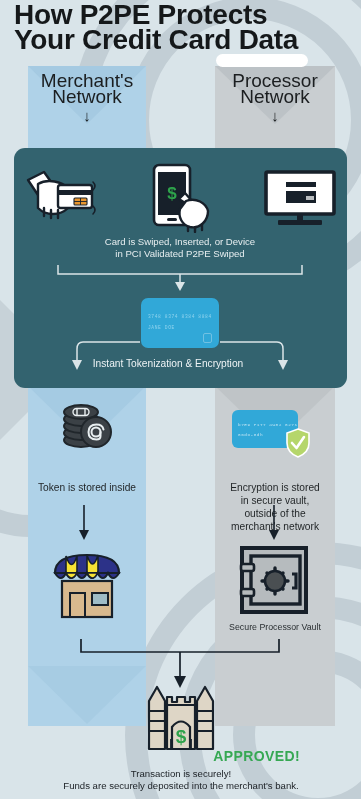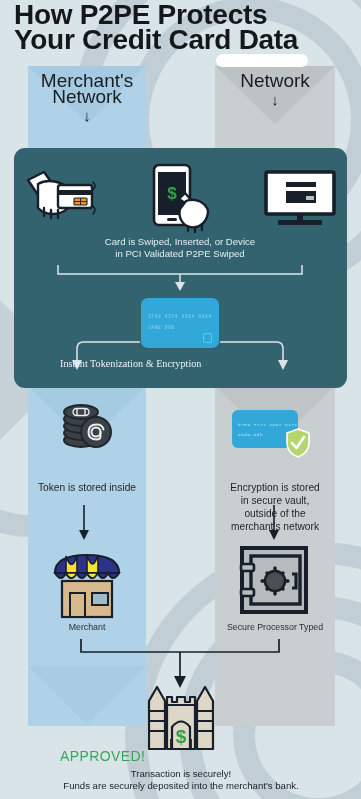--- a/index.html
+++ b/index.html
@@ -74,22 +74,22 @@
     letter-spacing:0.6px;white-space:nowrap;
   }
   #bluecard .chip{
     position:absolute;right:7px;bottom:5px;width:7px;height:8px;
     border:0.8px solid #7cc6e4;border-radius:2px;opacity:.85;
   }
 
   
   #splitarrows{position:absolute;z-index:9;left:55px;top:340px;width:250px;height:42px;}
   #tok-label{
-    position:absolute;z-index:10;left:60px;top:358px;width:240px;
-    text-align:left;color:#eef3f5;font-size:10.2px;font-family:Liberation Serif, serif;
+    position:absolute;z-index:10;left:48px;top:358px;width:240px;
+    text-align:center;color:#eef3f5;font-size:10.2px;
   }
 
   
   #token-icon{position:absolute;z-index:8;left:58px;top:402px;}
   #enc-card{
     position:absolute;z-index:8;left:232px;top:410px;width:66px;height:38px;
     background:#31a8d8;border-radius:6px;
   }
   #enc-card .l1,#enc-card .l2{
     position:absolute;left:6px;font-family:"Liberation Mono", monospace;
@@ -115,22 +115,22 @@
   #merchant-label{left:28px;top:622px;width:118px;}
   #vault-label{left:209px;top:622px;width:132px;}
   .icon-label{position:absolute;z-index:9;text-align:center;color:#2a2f32;font-size:8.8px;}
 
   
   #merge{position:absolute;z-index:9;left:80px;top:638px;width:200px;height:52px;}
 
   
   #castle{position:absolute;z-index:9;left:141px;top:683px;}
   #approved{
-    position:absolute;z-index:10;left:60px;top:748px;width:240px;text-align:left;
-    color:#36a853;font-size:14px;font-weight:normal;letter-spacing:.4px;
+    position:absolute;z-index:10;left:60px;top:748px;width:240px;text-align:right;
+    color:#36a853;font-size:14px;font-weight:bold;letter-spacing:.4px;
   }
   #footer{
     position:absolute;z-index:10;left:16px;top:768px;width:330px;text-align:center;
     color:#20252a;font-size:9.6px;line-height:12.4px;
   }
 </style>
 </head>
 <body>
 
 <div id="stage">
@@ -168,20 +168,21 @@
     <div class="line">Your Credit Card Data</div>
   </div>
   <div id="logo-pill"></div>
 
   <div class="netbox" id="net-left">
     <div class="label">Merchant's</div>
     <div class="label">Network</div>
     <div class="dnarrow">↓</div>
   </div>
   <div class="netbox" id="net-right">
+    <div class="label">Processor</div>
     <div class="label">Network</div>
     <div class="dnarrow">↓</div>
   </div>
 
   <div id="panel"></div>
 
   <svg class="dev" id="dev-swipe" width="74" height="62" viewBox="0 0 74 62">
     <g stroke="#17202a" stroke-width="2.4" stroke-linejoin="round">
       <path d="M4 12 L20 4 L30 18 L14 27 Z" fill="#ffffff"></path>
       <path d="M14 16 C24 10, 38 14, 44 20 L44 40 C36 48, 22 48, 14 40 Z" fill="#ffffff"></path>
@@ -305,34 +306,33 @@
     <g fill="#2c3288" stroke="#17202a" stroke-width="2">
       <path d="M5 30 q6 10 11 0 q5 10 10.5 0 q5.5 10 10.5 0 q5 10 10.5 0 q5.5 10 10.5 0 q5 10 11 0 L69 30 Z"></path>
     </g>
     <g fill="#f6e234" stroke="#17202a" stroke-width="1.6">
       <path d="M16 30 q5.5 10 11 0 q-5.5 -0 -11 0 Z"></path>
       <path d="M37 30 q5.5 10 10.5 0 q-5 0 -10.5 0 Z"></path>
     </g>
     <rect x="20" y="50" width="15" height="24" fill="#d8b98e" stroke="#17202a" stroke-width="2"></rect>
     <rect x="42" y="50" width="16" height="12" fill="#9fbcc6" stroke="#17202a" stroke-width="2"></rect>
   </svg>
-  <div class="icon-label" id="merchant-label">Merchant</div>
 
   <svg id="vault-icon" width="72" height="72" viewBox="0 0 72 72">
     <rect x="4" y="4" width="64" height="64" fill="#b6bbbe" stroke="#17202a" stroke-width="4"></rect>
     <rect x="13" y="12" width="49" height="48" fill="#b6bbbe" stroke="#17202a" stroke-width="3.4"></rect>
     <rect x="3" y="20" width="13" height="7" rx="2" fill="#b6bbbe" stroke="#17202a" stroke-width="2.6"></rect>
     <rect x="3" y="45" width="13" height="7" rx="2" fill="#b6bbbe" stroke="#17202a" stroke-width="2.6"></rect>
     <g stroke="#17202a" stroke-width="3.4" stroke-linecap="round">
       <path d="M29 29 L45 45 M45 29 L29 45 M37 24 L37 50 M24 37 L50 37"></path>
     </g>
     <circle cx="37" cy="37" r="10" fill="#4a4f52" stroke="#17202a" stroke-width="2.6"></circle>
     <path d="M54 30 L58 30 L58 44 L54 44" fill="none" stroke="#17202a" stroke-width="3.2"></path>
   </svg>
-  <div class="icon-label" id="vault-label">Secure Processor Typed</div>
+  <div class="icon-label" id="vault-label">Secure Processor Vault</div>
 
   <svg id="merge" viewBox="0 0 200 52">
     <g stroke="#17202a" stroke-width="1.7" fill="none">
       <path d="M1 1 L1 14 L199 14 L199 1"></path>
       <path d="M100 14 L100 40"></path>
     </g>
     <path d="M94 38 L100 50 L106 38 Z" fill="#17202a"></path>
   </svg>
 
   <svg id="castle" width="80" height="70" viewBox="0 0 80 70">

